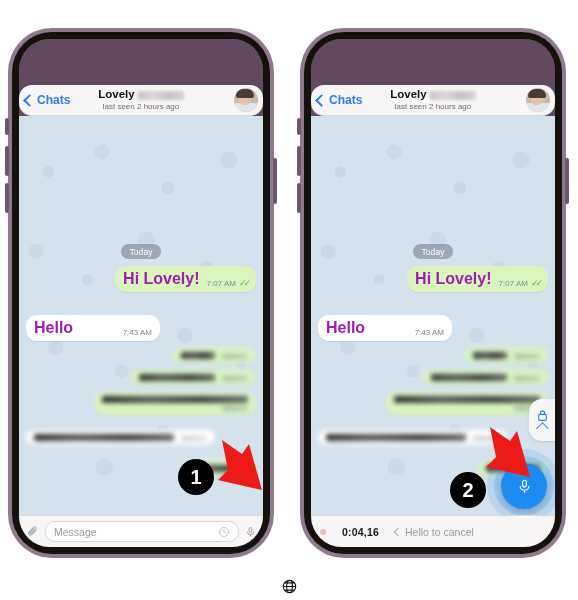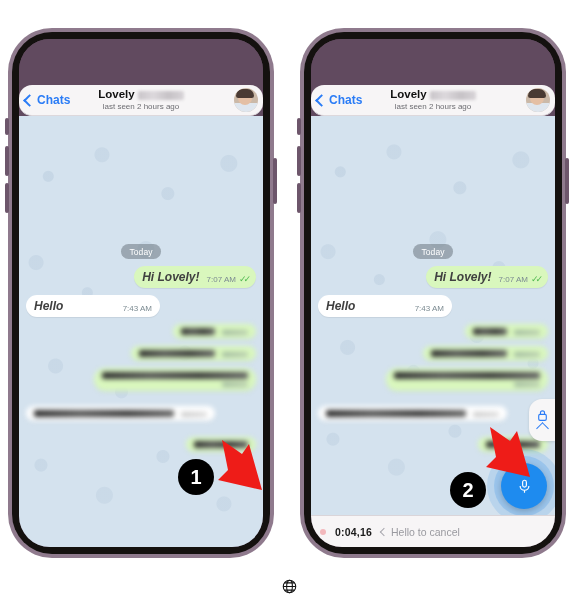--- a/index.html
+++ b/index.html
@@ -210,27 +210,26 @@
   .bubble {
     max-width: 86%;
     border-radius: 11px;
     padding: 4px 8px;
     display: flex;
     align-items: flex-end;
     gap: 7px;
     box-shadow: 0 1px 1px rgba(0,0,0,.07);
   }
   .bubble.out { background: #d9f7bd; }
-  .bubble.in  { background: #ffffff; }
+  .bubble.in  { background: #ffffff; margin-top: 16px; }
   .bubble .txt {
-    font-size: 12px;
+    font-size: 16px;
     font-weight: bold;
-    color: #404040;
+    color: #a21caf;
     white-space: nowrap;
-    font-style: italic;
   }
   .bubble .meta {
     font-size: 8px;
     color: #7b8a91;
     display: flex;
     align-items: center;
     gap: 2px;
     white-space: nowrap;
   }
   .ticks {
@@ -289,21 +288,21 @@
 
   
   .rec-bar {
     flex: none;
     height: 31px;
     background: #f7f5f6;
     border-top: 1px solid #dad5d9;
     display: flex;
     align-items: center;
     padding: 0 9px;
-    gap: 9px;
+    gap: 16px;
     position: relative;
   }
   .rec-dot {
     width: 6px; height: 6px;
     border-radius: 50%;
     background: #f3b8bc;
     flex: none;
   }
   .rec-time {
     font-size: 10.5px;
@@ -505,20 +504,38 @@
             <span class="blur-meta" style="background:linear-gradient(90deg,#c9c9c9,#dcdcdc);"></span>
           </div>
         </div>
         <div class="msg-row out" style="margin-top:16px;">
           <div class="bubble out blurred">
             <span class="blur-line" style="width:54px;"></span>
           </div>
         </div>
       </div>
 
+      <div class="input-bar">
+        <svg class="clip-icon" viewBox="0 0 24 24" fill="none" stroke="#6b6b70" stroke-width="1.9">
+          <path d="M19 9.5l-8.2 8.2a3.6 3.6 0 0 1-5.1-5.1l8.6-8.6a2.4 2.4 0 0 1 3.4 3.4l-8.5 8.5a1.2 1.2 0 0 1-1.7-1.7l7.8-7.8"></path>
+        </svg>
+        <div class="msg-input">
+          <span class="ph">Message</span>
+          <svg class="timer-icon" viewBox="0 0 24 24" fill="none" stroke="#8d8d92" stroke-width="2">
+            <circle cx="12" cy="12" r="9"></circle>
+              <path d="M12 12V6"></path>
+              <path d="M12 12l5 3"></path>
+          </svg>
+        </div>
+        <svg class="mic-icon" viewBox="0 0 24 24" fill="none" stroke="#5e5e63" stroke-width="1.9">
+          <rect x="9" y="2" width="6" height="11" rx="3"></rect>
+          <path d="M5 11a7 7 0 0 0 14 0"></path>
+            <path d="M12 18v4"></path>
+        </svg>
+      </div>
     </div>
   </div>
 </div>
 
 <div class="phone right">
   <div class="phone-outer"></div>
   <div class="side-btn mute"></div>
   <div class="side-btn volup"></div>
   <div class="side-btn voldn"></div>
   <div class="side-btn power"></div>

